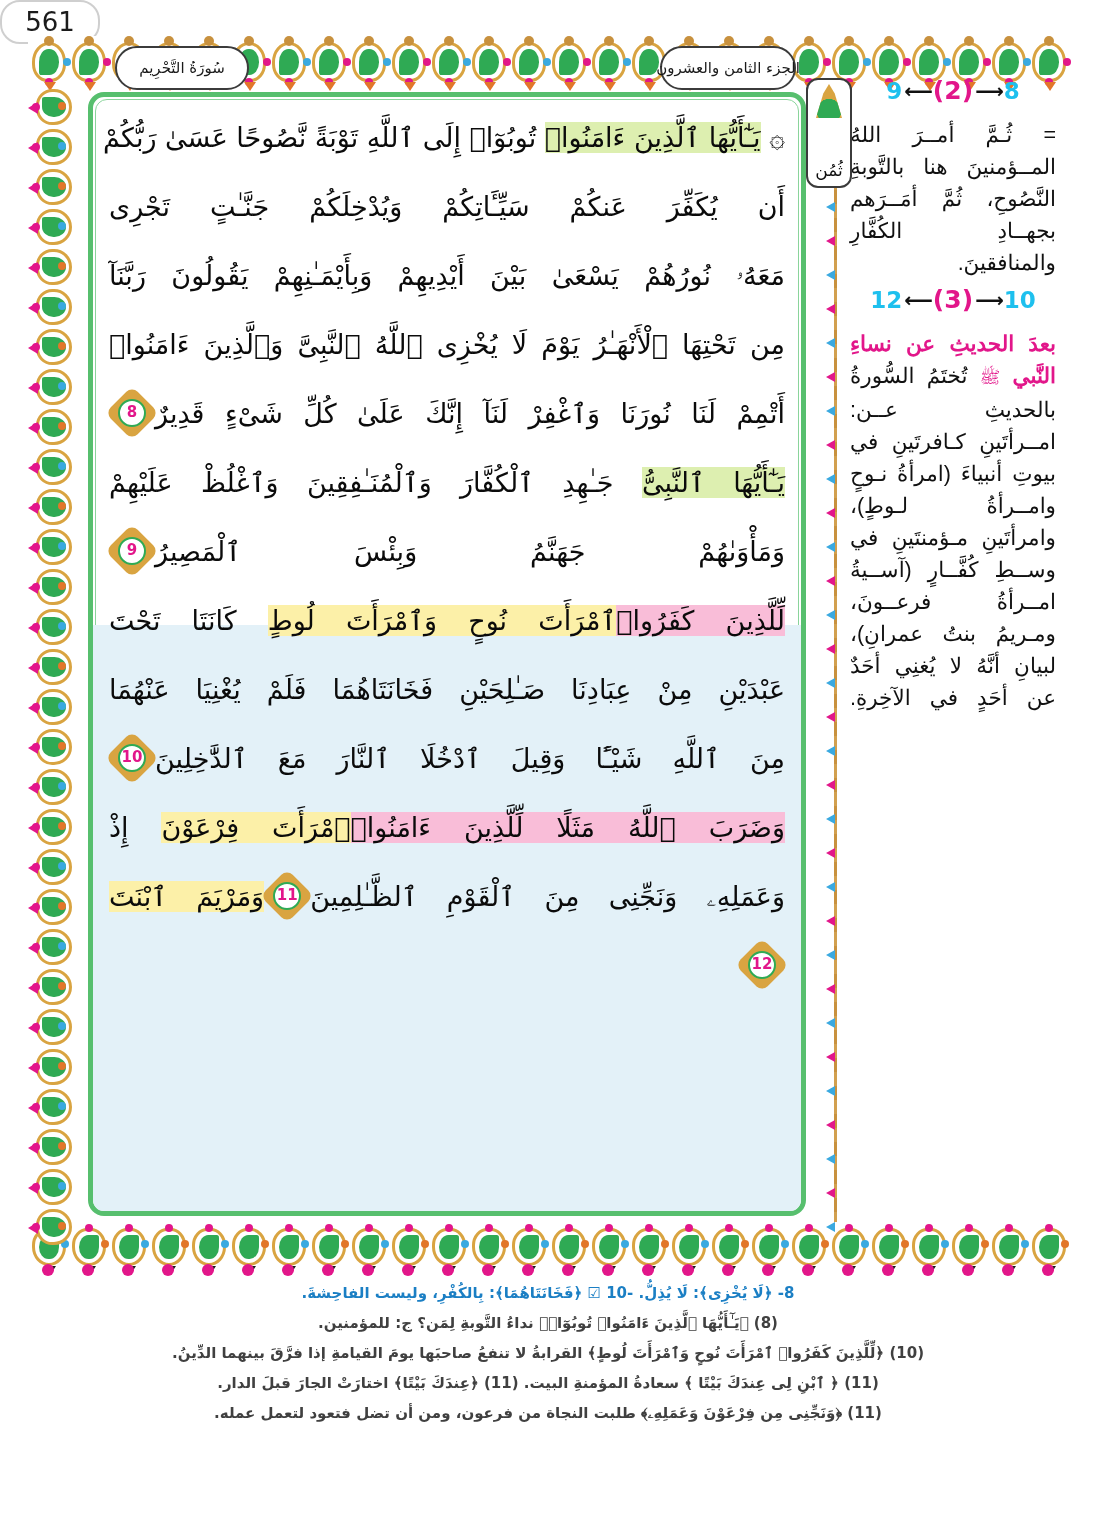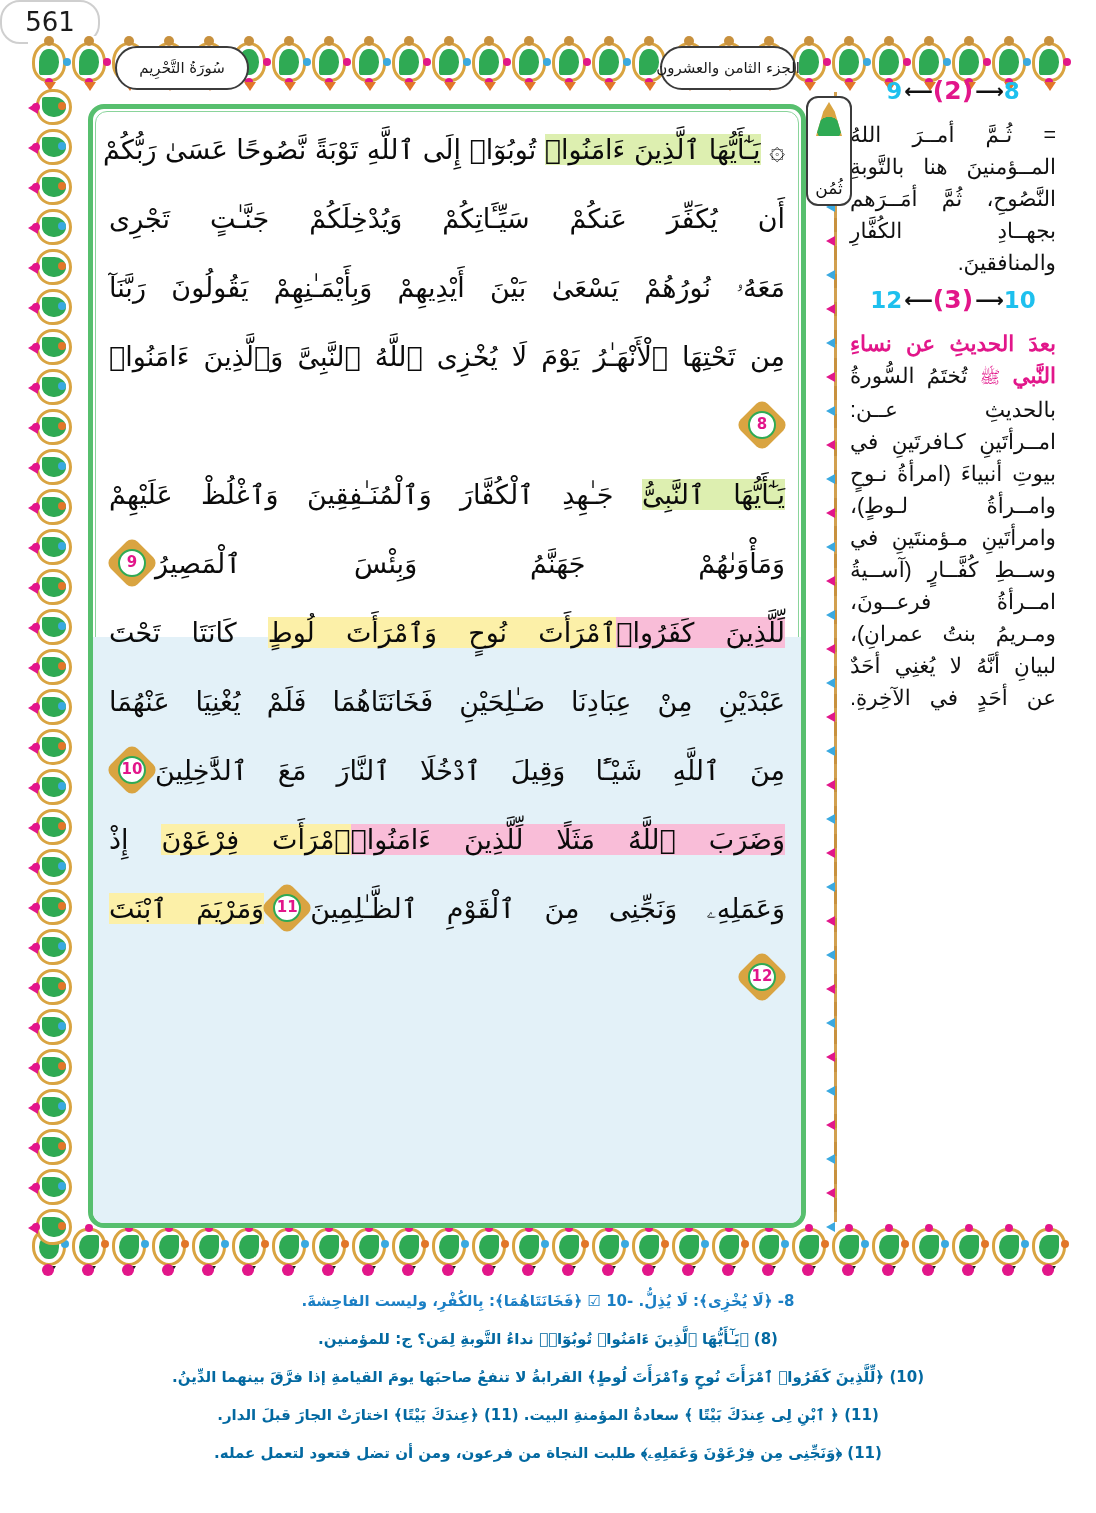--- a/index.html
+++ b/index.html
@@ -13,21 +13,21 @@
   .orn-band{position:absolute;}
   .orn-top{left:28px;top:36px;width:1040px;height:54px;}
   .orn-bottom{left:28px;top:1222px;width:1040px;height:52px;}
   .orn-left{left:28px;top:86px;width:52px;height:1140px;}
 
   
   .cell{position:absolute;}
 
   
   #quran-panel{
-    position:absolute;left:88px;top:104px;width:718px;height:1124px;
+    position:absolute;left:88px;top:92px;width:718px;height:1124px;
     border:5px solid #57bf6e;border-radius:16px;
     background:#ffffff;overflow:hidden;box-sizing:border-box;
   }
   #quran-panel .inner-rule{
     position:absolute;inset:2px;border:1px solid #8ad49b;border-radius:12px;
     pointer-events:none;
   }
   
   #blue-zone{position:absolute;left:0;right:0;top:528px;height:596px;background:#e3f1f8;}
   .lines{position:relative;z-index:2;padding-top:6px;}
@@ -85,40 +85,40 @@
              font-family:"DejaVu Sans","Liberation Serif",serif;
              font-size:15px;color:#1a1a1a;white-space:nowrap;}
   #surah-name{left:115px;top:46px;width:130px;height:40px;}
   #juz-name{left:660px;top:46px;width:132px;height:40px;}
   #page-number{left:398px;top:1218px;width:96px;height:40px;
     background:#fff;border:2px solid #cfcfcf;border-radius:20px;
     display:flex;align-items:center;justify-content:center;
     font-family:"DejaVu Sans",sans-serif;font-size:26px;color:#1b1b1b;z-index:6;}
 
   
-  #thumun{position:absolute;left:806px;top:96px;width:46px;height:110px;
+  #thumun{position:absolute;left:806px;top:78px;width:46px;height:110px;
     background:#fff;border:2px solid #3b3b3b;border-radius:12px;z-index:7;
     display:flex;align-items:flex-end;justify-content:center;padding-bottom:6px;
     box-sizing:border-box;}
   #thumun .glyph{font-family:"DejaVu Sans","Liberation Serif",serif;
     font-size:17px;color:#111;}
   #thumun .crown{position:absolute;left:50%;top:4px;transform:translateX(-50%);
     width:26px;height:34px;
     background:radial-gradient(circle at 50% 80%,#2faa54 0 40%,transparent 41%),
                linear-gradient(#d9a441,#d9a441);
     clip-path:polygon(50% 0,72% 28%,100% 100%,0 100%,28% 28%);}
 
   
   #footnotes{position:absolute;left:40px;top:1278px;width:1016px;height:215px;
              direction:rtl;}
   .fn-line{font-family:"DejaVu Sans","Liberation Serif",serif;
            font-weight:bold;font-size:15px;line-height:30px;
-           text-align:left;white-space:nowrap;margin:8px;}
+           text-align:left;white-space:nowrap;margin:0;}
   .fn-blue{color:#1b7fc4;}
-  .fn-rose{color:#0369a1;}
+  .fn-rose{color:#404040;}
   .fn-center{text-align:center;}
 </style>
 </head>
 <body>
 
 <div id="page">
 
   <div class="orn-band orn-top" id="ornTop" style="background: rgb(255, 255, 255);">
       <div class="cell" style="left: 4px; top: 6px; width: 34px; height: 40px; transform: rotate(0deg);">
         <div style="position: absolute; inset: 0px; border: 3px solid rgb(217, 164, 65); border-radius: 50% 50% 45% 45%; box-sizing: border-box; background: rgb(255, 255, 255);"></div>
@@ -753,21 +753,21 @@
   </div>
 
   <div id="quran-panel">
     <div class="inner-rule"></div>
     <div id="blue-zone"></div>
     <div class="lines" id="quranLines">
         <div class="ln"><span class="seg ">۞ </span><span class="seg hl-green">يَـٰٓأَيُّهَا ٱلَّذِينَ ءَامَنُوا۟</span><span class="seg "> تُوبُوٓا۟ إِلَى ٱللَّهِ تَوْبَةً نَّصُوحًا عَسَىٰ رَبُّكُمْ</span></div>
         <div class="ln"><span class="seg ">أَن يُكَفِّرَ عَنكُمْ سَيِّـَٔاتِكُمْ وَيُدْخِلَكُمْ جَنَّـٰتٍ تَجْرِى</span></div>
         <div class="ln"><span class="seg ">مَعَهُۥ نُورُهُمْ يَسْعَىٰ بَيْنَ أَيْدِيهِمْ وَبِأَيْمَـٰنِهِمْ يَقُولُونَ رَبَّنَآ</span></div>
         <div class="ln"><span class="seg ">مِن تَحْتِهَا ٱلْأَنْهَـٰرُ يَوْمَ لَا يُخْزِى ٱللَّهُ ٱلنَّبِىَّ وَٱلَّذِينَ ءَامَنُوا۟</span></div>
-        <div class="ln"><span class="aya-num"><span class="rosette"></span><span class="ring"></span><span class="dot">8</span></span></div>
+        <div class="ln"><span class="seg ">أَتْمِمْ لَنَا نُورَنَا وَٱغْفِرْ لَنَآ إِنَّكَ عَلَىٰ كُلِّ شَىْءٍ قَدِيرٌ</span><span class="aya-num"><span class="rosette"></span><span class="ring"></span><span class="dot">8</span></span></div>
         <div class="ln"><span class="seg hl-green">يَـٰٓأَيُّهَا ٱلنَّبِىُّ</span><span class="seg "> جَـٰهِدِ ٱلْكُفَّارَ وَٱلْمُنَـٰفِقِينَ وَٱغْلُظْ عَلَيْهِمْ</span></div>
         <div class="ln"><span class="seg ">وَمَأْوَىٰهُمْ جَهَنَّمُ وَبِئْسَ ٱلْمَصِيرُ</span><span class="aya-num"><span class="rosette"></span><span class="ring"></span><span class="dot">9</span></span></div>
         <div class="ln"><span class="seg hl-pink">لِّلَّذِينَ كَفَرُوا۟</span><span class="seg hl-yellow">ٱمْرَأَتَ نُوحٍ وَٱمْرَأَتَ لُوطٍ</span><span class="seg "> كَانَتَا تَحْتَ</span></div>
         <div class="ln"><span class="seg ">عَبْدَيْنِ مِنْ عِبَادِنَا صَـٰلِحَيْنِ فَخَانَتَاهُمَا فَلَمْ يُغْنِيَا عَنْهُمَا</span></div>
         <div class="ln"><span class="seg ">مِنَ ٱللَّهِ شَيْـًٔا وَقِيلَ ٱدْخُلَا ٱلنَّارَ مَعَ ٱلدَّٰخِلِينَ</span><span class="aya-num"><span class="rosette"></span><span class="ring"></span><span class="dot">10</span></span></div>
         <div class="ln"><span class="seg hl-pink">وَضَرَبَ ٱللَّهُ مَثَلًا لِّلَّذِينَ ءَامَنُوا۟</span><span class="seg hl-yellow">ٱمْرَأَتَ فِرْعَوْنَ</span><span class="seg "> إِذْ</span></div>
         <div class="ln"><span class="seg ">وَعَمَلِهِۦ وَنَجِّنِى مِنَ ٱلْقَوْمِ ٱلظَّـٰلِمِينَ</span><span class="aya-num"><span class="rosette"></span><span class="ring"></span><span class="dot">11</span></span><span class="seg hl-yellow">وَمَرْيَمَ ٱبْنَتَ</span></div>
         <div class="ln"><span class="aya-num"><span class="rosette"></span><span class="ring"></span><span class="dot">12</span></span></div>
       </div>
   </div>

